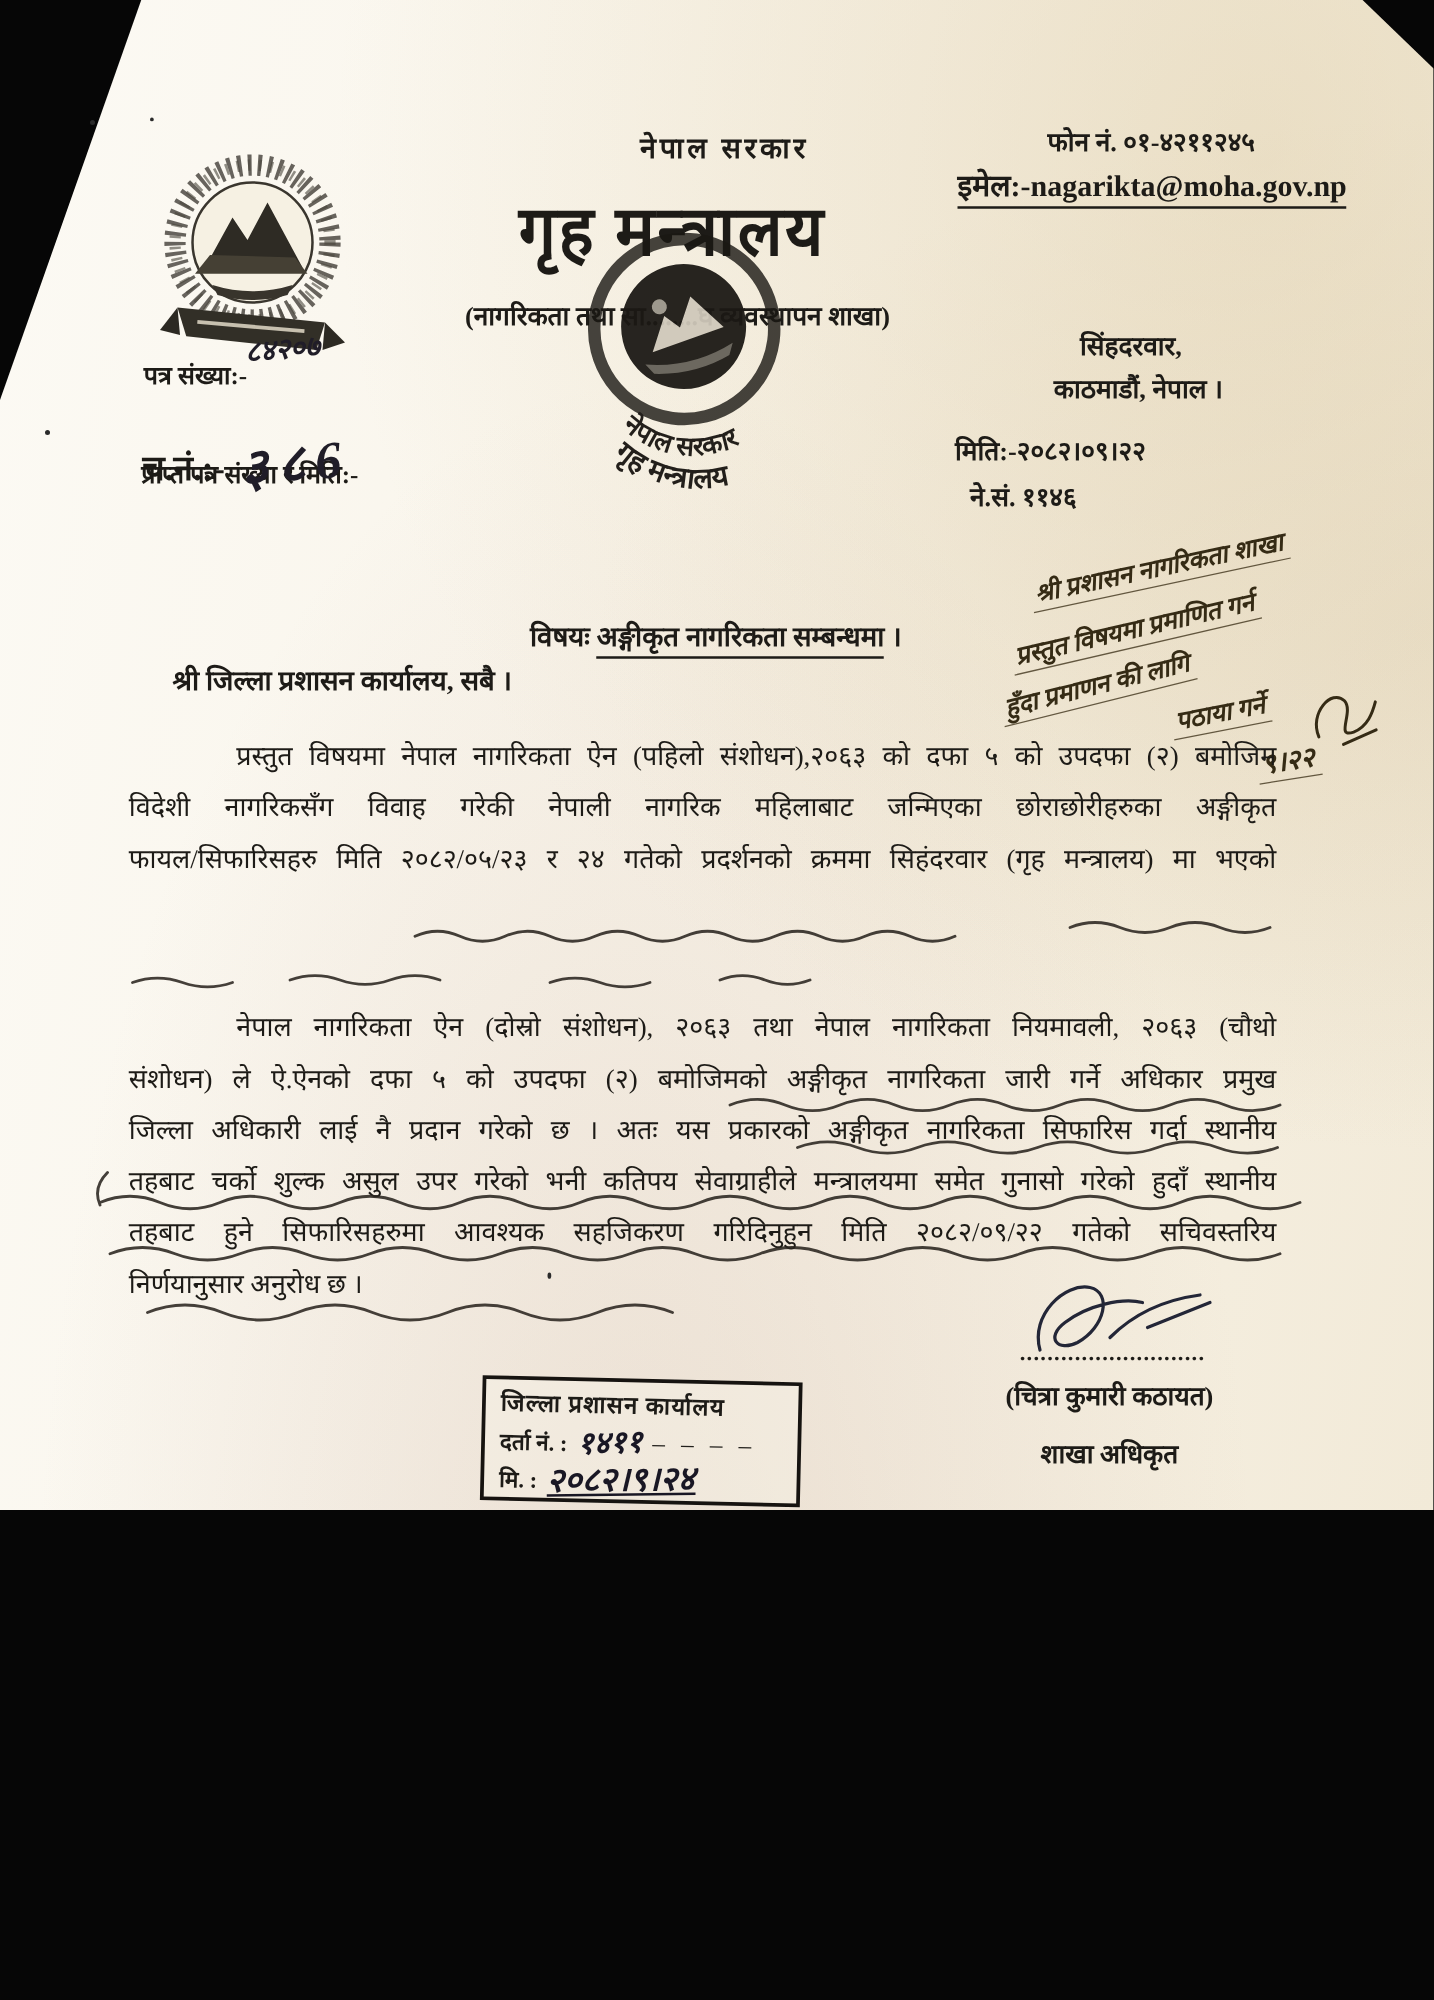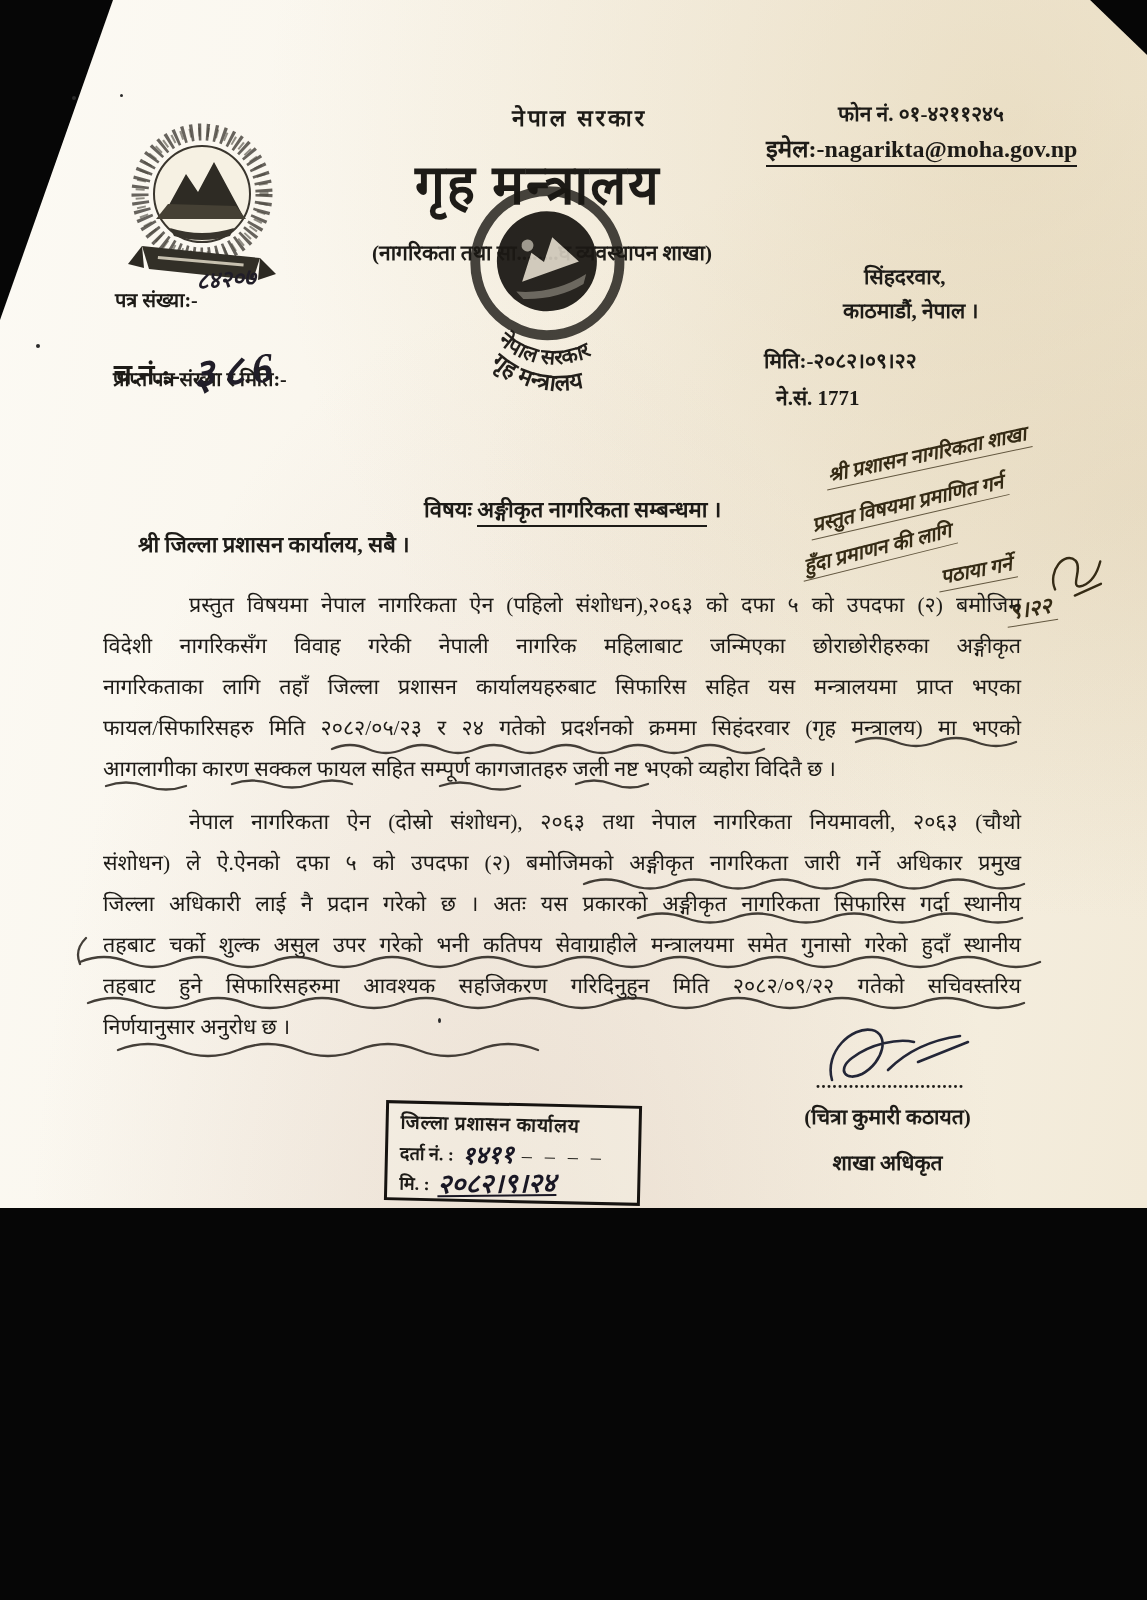--- a/index.html
+++ b/index.html
@@ -75,21 +75,21 @@
 
   <div class="abs b" style="left:115px;top:286px;font-size:20px;">पत्र संख्या:-</div>
   <div class="abs hand" style="left:196px;top:262px;font-size:23px;transform:rotate(-5deg);">८४२०७</div>
   <div class="abs b" style="left:113px;top:319px;font-size:20px;margin-top:46px;">प्राप्त पत्र संख्या र मिति:-</div>
   <div class="abs b" style="left:114px;top:354px;font-size:28px;">च.नं.:-</div>
   <div class="abs hand" style="left:192px;top:340px;font-size:42px;letter-spacing:8px;transform:rotate(-6deg);">३८6</div>
 
   <div class="abs b" style="left:864px;top:262px;font-size:21px;">सिंहदरवार,</div>
   <div class="abs b" style="left:843px;top:296px;font-size:21px;">काठमाडौं, नेपाल ।</div>
   <div class="abs b" style="left:764px;top:346px;font-size:21px;">मिति:-२०८२।०९।२२</div>
-  <div class="abs b" style="left:776px;top:383px;font-size:21px;">ने.सं. 1771</div>
+  <div class="abs b" style="left:776px;top:383px;font-size:21px;">ने.सं. ११४६</div>
 
   <div class="abs b" style="left:424px;top:461px;font-size:22px;margin-top:32px;">
     <span>विषयः</span>
     <span class="underlined">अङ्गीकृत नागरिकता सम्बन्धमा</span>
     <span>।</span>
   </div>
 
   <div class="abs note-line" style="left:822px;top:440px;transform:rotate(-12deg);">श्री प्रशासन नागरिकता शाखा</div>
   <div class="abs note-line" style="left:806px;top:489px;transform:rotate(-13deg);">प्रस्तुत विषयमा प्रमाणित गर्न</div>
   <div class="abs note-line" style="left:798px;top:534px;transform:rotate(-14deg);">हुँदा प्रमाणन की लागि</div>
@@ -97,23 +97,21 @@
   <div class="abs note-line" style="left:1005px;top:592px;transform:rotate(-9deg);font-size:22px;">९।२२</div>
   <svg class="abs" style="left:1040px;top:545px;transform:rotate(-12deg);" width="70" height="55" viewBox="0 0 70 55">
     <path d="M12 40 C 8 20, 30 4, 38 16 C 44 26, 24 44, 40 42 C 52 40, 58 30, 62 22 M30 50 L58 44" fill="none" stroke="#352b15" stroke-width="2.4" stroke-linecap="round"></path>
   </svg>
 
   <div class="abs b" style="left:138px;top:528px;font-size:22px;">श्री जिल्ला प्रशासन कार्यालय, सबै ।</div>
 
   <div class="abs" style="left:103px;top:586px;">
     <div class="line indent">प्रस्तुत विषयमा नेपाल नागरिकता ऐन (पहिलो संशोधन),२०६३  को दफा ५ को उपदफा (२) बमोजिम</div>
     <div class="line">विदेशी नागरिकसँग विवाह गरेकी नेपाली नागरिक महिलाबाट जन्मिएका छोराछोरीहरुका अङ्गीकृत</div>
-    <div class="line">नागरिकताका लागि तहाँ जिल्ला प्रशासन कार्यालयहरुबाट सिफारिस सहित यस मन्त्रालयमा प्राप्त भएका</div>
     <div class="line">फायल/सिफारिसहरु मिति २०८२/०५/२३ र २४ गतेको प्रदर्शनको क्रममा सिहंदरवार (गृह मन्त्रालय) मा भएको</div>
-    <div class="line last">आगलागीका कारण सक्कल फायल सहित सम्पूर्ण कागजातहरु जली नष्ट भएको व्यहोरा विदितै छ ।</div>
   </div>
 
   <div class="abs" style="left:103px;top:803px;">
     <div class="line indent">नेपाल नागरिकता ऐन (दोस्रो संशोधन), २०६३ तथा नेपाल नागरिकता नियमावली, २०६३ (चौथो</div>
     <div class="line">संशोधन) ले ऐ.ऐनको दफा ५ को उपदफा (२) बमोजिमको अङ्गीकृत नागरिकता जारी गर्ने अधिकार प्रमुख</div>
     <div class="line">जिल्ला अधिकारी लाई नै प्रदान गरेको  छ । अतः यस प्रकारको अङ्गीकृत नागरिकता सिफारिस गर्दा स्थानीय</div>
     <div class="line">तहबाट चर्को शुल्क असुल उपर गरेको भनी कतिपय सेवाग्राहीले मन्त्रालयमा समेत गुनासो गरेको हुदाँ स्थानीय</div>
     <div class="line">तहबाट हुने सिफारिसहरुमा आवश्यक सहजिकरण गरिदिनुहुन मिति २०८२/०९/२२ गतेको सचिवस्तरिय</div>
     <div class="line last">निर्णयानुसार अनुरोध छ ।</div>
   </div>

